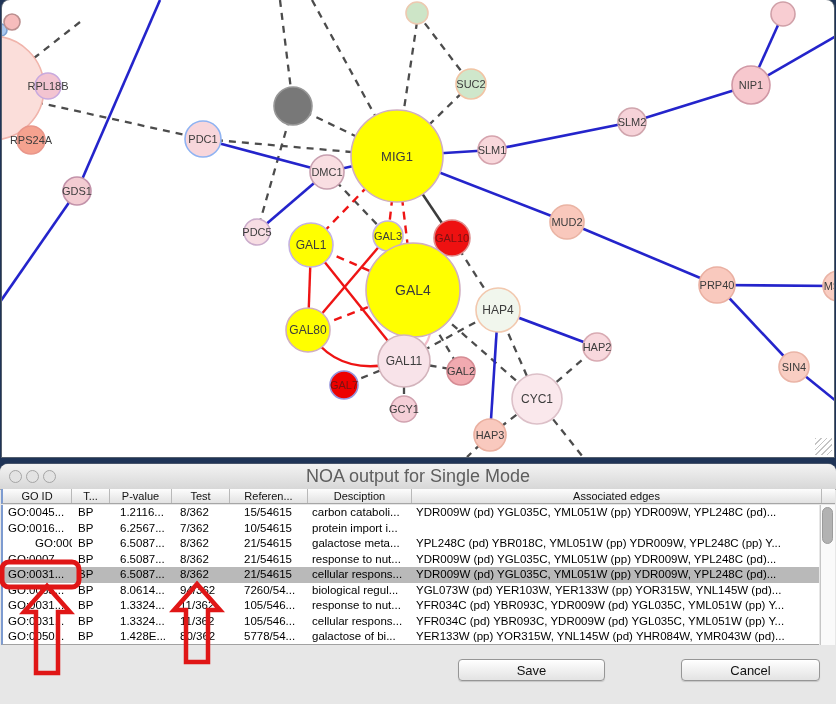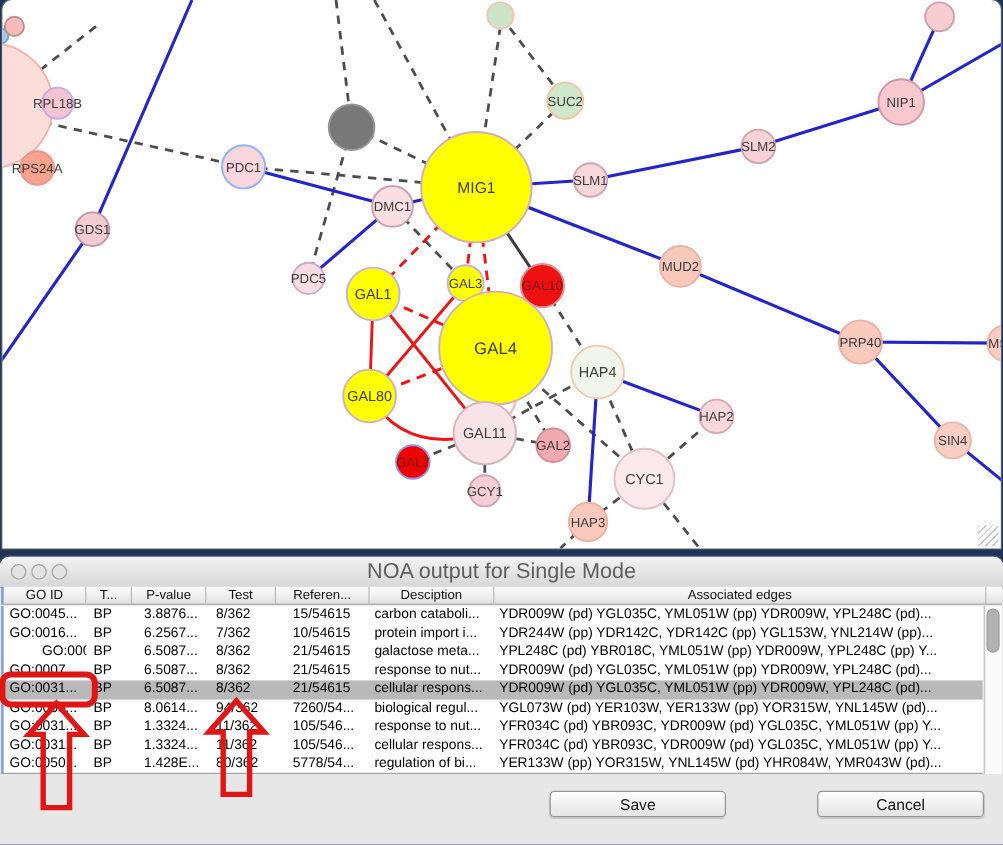--- a/index.html
+++ b/index.html
@@ -198,34 +198,33 @@
       <div class="hcell" style="width: 62px;">P-value</div>
       <div class="hcell" style="width: 58px;">Test</div>
       <div class="hcell" style="width: 78px;">Referen...</div>
       <div class="hcell" style="width: 104px;">Desciption</div>
       <div class="hcell" style="width: 410px;">Associated edges</div>
     </div>
   <div class="tbody" id="tbody">
       <div class="trow">
         <div class="cell c0" style="width: 69px;">GO:0045...</div>
         <div class="cell c1" style="width: 38px;">BP</div>
-        <div class="cell c2" style="width: 62px;">3.8876...</div>
+        <div class="cell c2" style="width: 62px;">1.2116...</div>
         <div class="cell c3" style="width: 58px;">8/362</div>
         <div class="cell c4" style="width: 78px;">15/54615</div>
         <div class="cell c5" style="width: 104px;">carbon cataboli...</div>
         <div class="cell c6" style="width: 410px;">YDR009W (pd) YGL035C, YML051W (pp) YDR009W, YPL248C (pd)...</div>
       </div>
       <div class="trow">
         <div class="cell c0" style="width: 69px;">GO:0016...</div>
         <div class="cell c1" style="width: 38px;">BP</div>
         <div class="cell c2" style="width: 62px;">6.2567...</div>
         <div class="cell c3" style="width: 58px;">7/362</div>
         <div class="cell c4" style="width: 78px;">10/54615</div>
         <div class="cell c5" style="width: 104px;">protein import i...</div>
-        <div class="cell c6" style="width: 410px;">YDR244W (pp) YDR142C, YDR142C (pp) YGL153W, YNL214W (pp)...</div>
       </div>
       <div class="trow">
         <div class="cell c0" style="width: 69px; padding-left: 32px;">GO:0006...</div>
         <div class="cell c1" style="width: 38px;">BP</div>
         <div class="cell c2" style="width: 62px;">6.5087...</div>
         <div class="cell c3" style="width: 58px;">8/362</div>
         <div class="cell c4" style="width: 78px;">21/54615</div>
         <div class="cell c5" style="width: 104px;">galactose meta...</div>
         <div class="cell c6" style="width: 410px;">YPL248C (pd) YBR018C, YML051W (pp) YDR009W, YPL248C (pp) Y...</div>
       </div>
@@ -273,21 +272,21 @@
         <div class="cell c4" style="width: 78px;">105/546...</div>
         <div class="cell c5" style="width: 104px;">cellular respons...</div>
         <div class="cell c6" style="width: 410px;">YFR034C (pd) YBR093C, YDR009W (pd) YGL035C, YML051W (pp) Y...</div>
       </div>
       <div class="trow">
         <div class="cell c0" style="width: 69px;">GO:0050...</div>
         <div class="cell c1" style="width: 38px;">BP</div>
         <div class="cell c2" style="width: 62px;">1.428E...</div>
         <div class="cell c3" style="width: 58px;">80/362</div>
         <div class="cell c4" style="width: 78px;">5778/54...</div>
-        <div class="cell c5" style="width: 104px;">regulation of bi...</div>
+        <div class="cell c5" style="width: 104px;">galactose of bi...</div>
         <div class="cell c6" style="width: 410px;">YER133W (pp) YOR315W, YNL145W (pd) YHR084W, YMR043W (pd)...</div>
       </div>
     </div>
   <div class="vscroll">
     <div class="thumb"></div>
   </div>
   <button class="btn" id="save-btn">Save</button>
   <button class="btn" id="cancel-btn">Cancel</button>
 </div>
 

